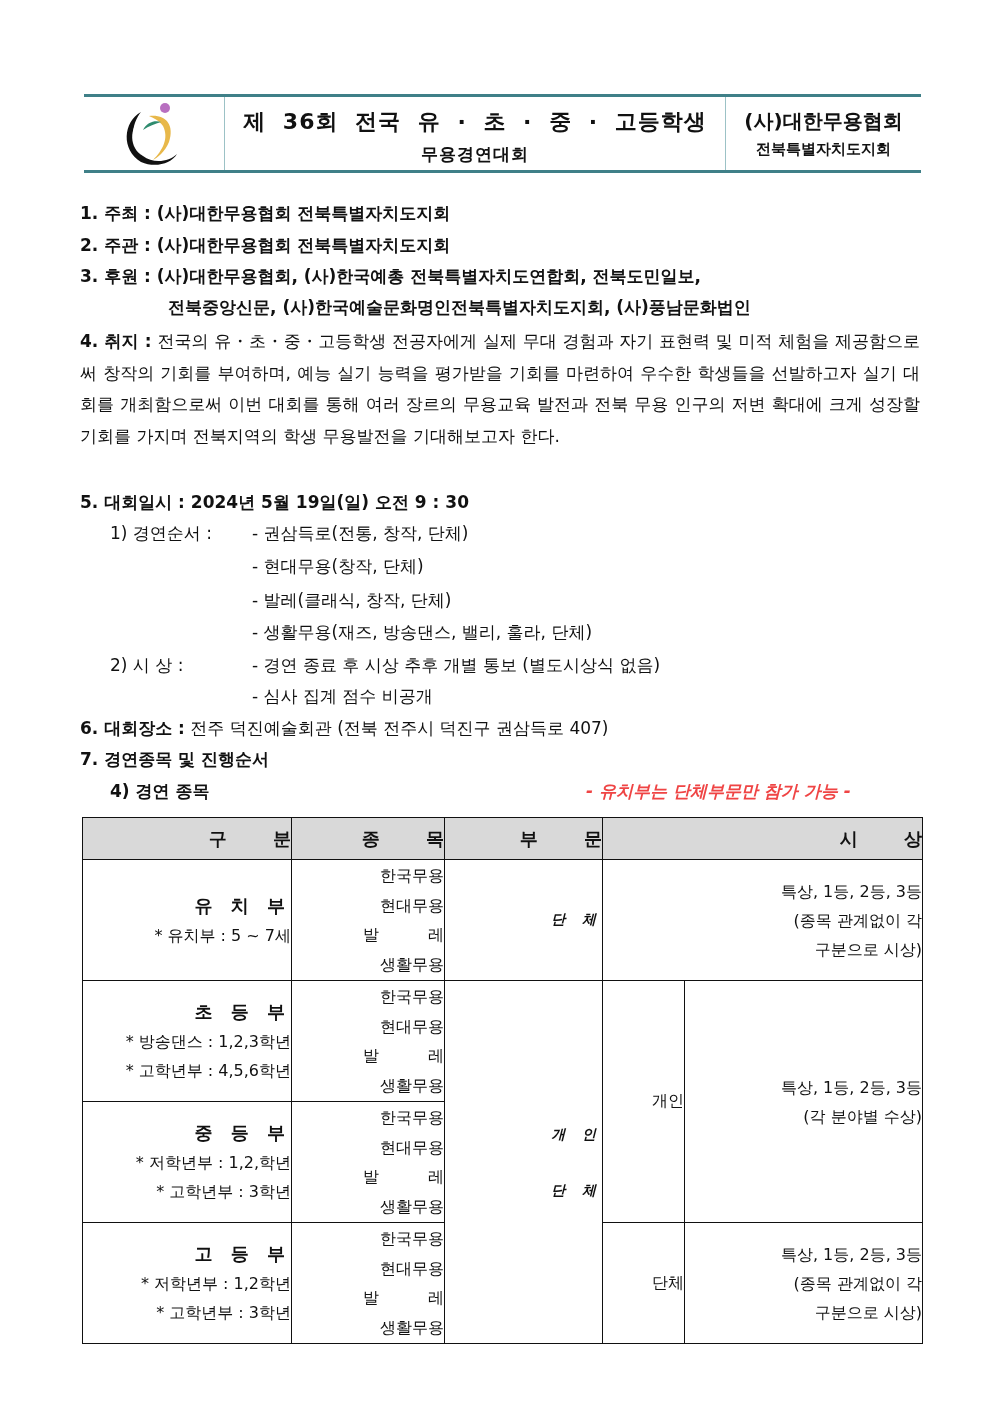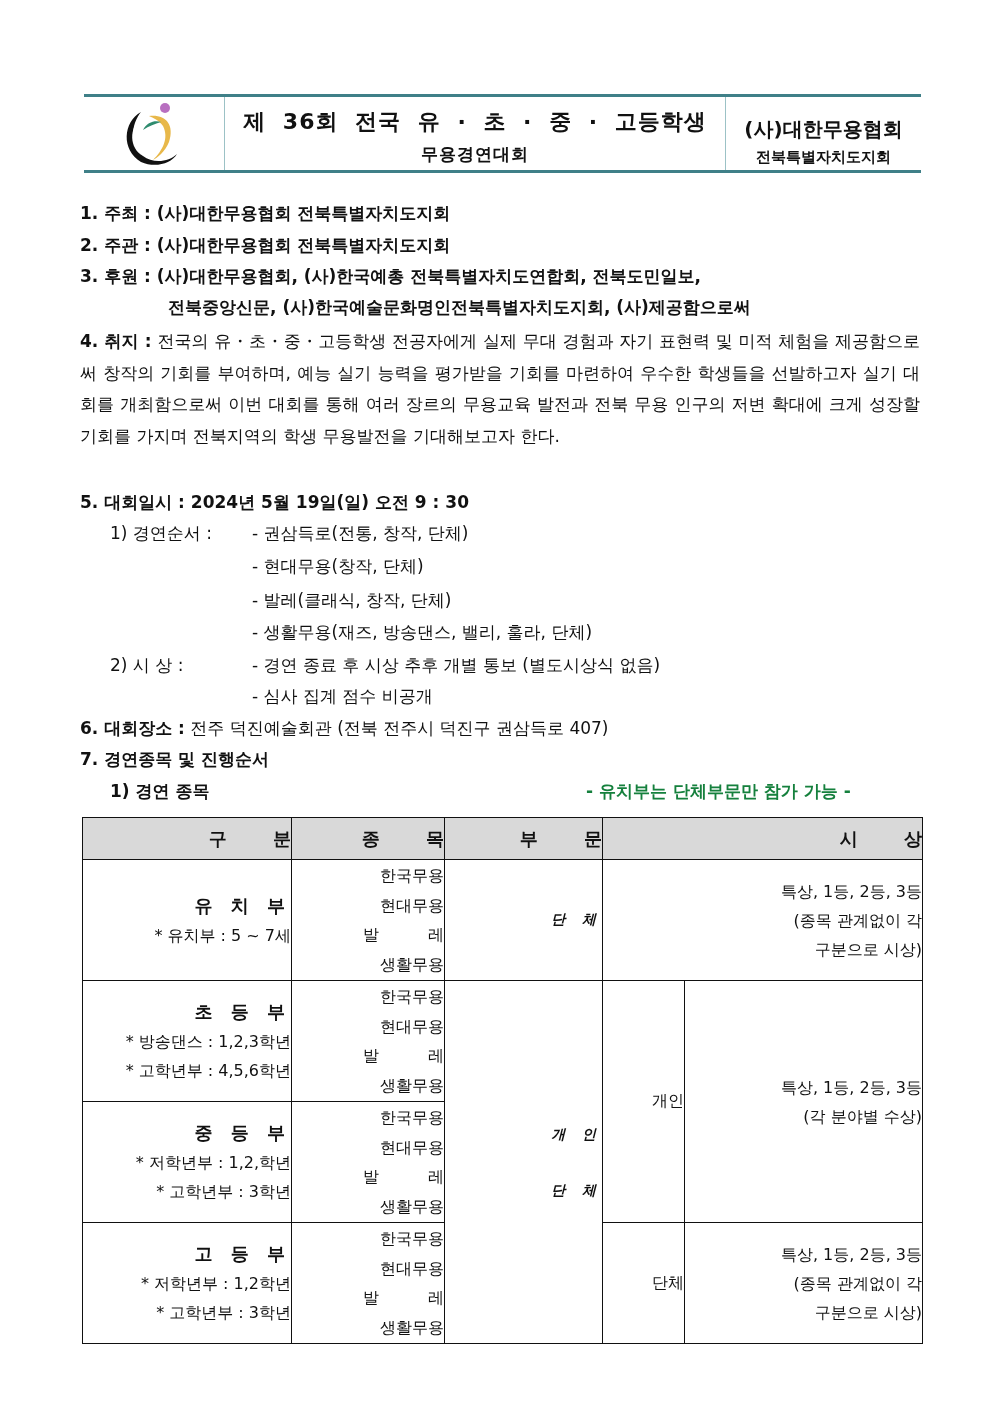--- a/index.html
+++ b/index.html
@@ -9,31 +9,31 @@
   
   .banner { position:absolute; left:84px; top:94px; width:837px; height:73px;
             border-top:3px solid #3f8088; border-bottom:3px solid #3f8088;
             display:flex; }
   .banner .logo-cell { width:140px; border-right:1px solid #9cc2c6;
                        display:flex; align-items:center; justify-content:center; }
   .banner .title-cell { width:500px; border-right:1px solid #9cc2c6;
                         display:flex; flex-direction:column; align-items:center; justify-content:flex-end; }
   .banner .title-line1 { font-size:22px; font-weight:bold; letter-spacing:1px; line-height:32px; word-spacing:8px; }
   .banner .title-line2 { font-size:17px; font-weight:bold; letter-spacing:1px; line-height:32px; }
-  .banner .org-cell { flex:1; display:flex; flex-direction:column; align-items:center; justify-content:flex-end; }
+  .banner .org-cell { flex:1; display:flex; flex-direction:column; align-items:center; justify-content:center; }
   .banner .org-line1 { font-size:20px; font-weight:bold; line-height:30px; }
   .banner .org-line2 { font-size:15px; font-weight:bold; line-height:26px; }
 
   
   .line { position:absolute; left:80px; font-size:17px; line-height:20px; white-space:nowrap; }
   .b { font-weight:bold; }
   .para { position:absolute; left:80px; width:840px; font-size:17px; line-height:31.6px;
           text-align:justify; text-align-last:left; }
   .sub { position:absolute; font-size:17px; line-height:20px; white-space:nowrap; }
-  .red { color:#15803d; font-weight:bold; }
+  .red { color:#ef4444; font-weight:bold;font-style:italic; }
 
   
   table.events { position:absolute; left:82px; top:817px; width:840px;
                  border-collapse:collapse; table-layout:fixed; font-size:16px; }
   table.events td, table.events th { border:1.5px solid #111; text-align:right; vertical-align:middle; padding:0; }
   table.events th { background:#d9d9d9; height:41px; font-size:18px; font-weight:bold; word-spacing:40px; }
   .grp-name { font-weight:bold; font-size:18px; letter-spacing:6px; line-height:30px; }
   .grp-note { line-height:29px; font-size:16px; }
   .ev-list div { line-height:29.5px; font-size:16px; }
   .ev-list .spread { word-spacing:44px; }
@@ -68,21 +68,21 @@
   <span>(사)대한무용협회 전북특별자치도지회</span>
 </div>
 <div class="line b" style="top:235px;">
   <span>2. 주관 :</span>
   <span>(사)대한무용협회 전북특별자치도지회</span>
 </div>
 <div class="line b" style="top:266px;">
   <span>3. 후원 :</span>
   <span>(사)대한무용협회, (사)한국예총 전북특별자치도연합회, 전북도민일보,</span>
 </div>
-<div class="line b" style="top:297px; left:168px;">전북중앙신문, (사)한국예술문화명인전북특별자치도지회, (사)제공함으로써</div>
+<div class="line b" style="top:297px; left:168px;">전북중앙신문, (사)한국예술문화명인전북특별자치도지회, (사)풍남문화법인</div>
 
 <div class="para" style="top:326px;">
   <span class="b">4. 취지 :</span>
   <span>전국의 유・초・중・고등학생 전공자에게 실제 무대 경험과 자기 표현력 및 미적 체험을 제공함으로써 창작의 기회를 부여하며, 예능 실기 능력을 평가받을 기회를 마련하여 우수한 학생들을 선발하고자 실기 대회를 개최함으로써 이번 대회를 통해 여러 장르의 무용교육 발전과 전북 무용 인구의 저변 확대에 크게 성장할 기회를 가지며 전북지역의 학생 무용발전을 기대해보고자 한다.</span>
 </div>
 
 <div class="line b" style="top:492px;">5. 대회일시 : 2024년 5월 19일(일) 오전 9 : 30</div>
 <div class="sub" style="left:110px; top:523px;">1)  경연순서 :</div>
 <div class="sub" style="left:252px; top:523px;">-  권삼득로(전통, 창작, 단체)</div>
 <div class="sub" style="left:252px; top:556px;">-  현대무용(창작, 단체)</div>
@@ -91,21 +91,21 @@
 <div class="sub" style="left:110px; top:655px;">2)  시       상 :</div>
 <div class="sub" style="left:252px; top:655px;">-  경연 종료 후 시상 추후 개별 통보 (별도시상식 없음)</div>
 <div class="sub" style="left:252px; top:686px;">-  심사 집계 점수 비공개</div>
 
 <div class="line" style="top:718px;">
   <span class="b">6. 대회장소 :</span>
   <span>전주 덕진예술회관 (전북 전주시 덕진구 권삼득로 407)</span>
 </div>
 
 <div class="line b" style="top:749px;">7. 경연종목 및 진행순서</div>
-<div class="sub b" style="left:110px; top:781px;">1)  경연 종목</div>
+<div class="sub b" style="left:110px; top:781px;">4)  경연 종목</div>
 <div class="sub red" style="left:586px; top:781px;">- 유치부는 단체부문만 참가 가능 -</div>
 
 <table class="events">
   <colgroup>
     <col style="width:209px">
       <col style="width:153px">
       <col style="width:158px">
       <col style="width:82px">
       <col style="width:238px">
   </colgroup>

